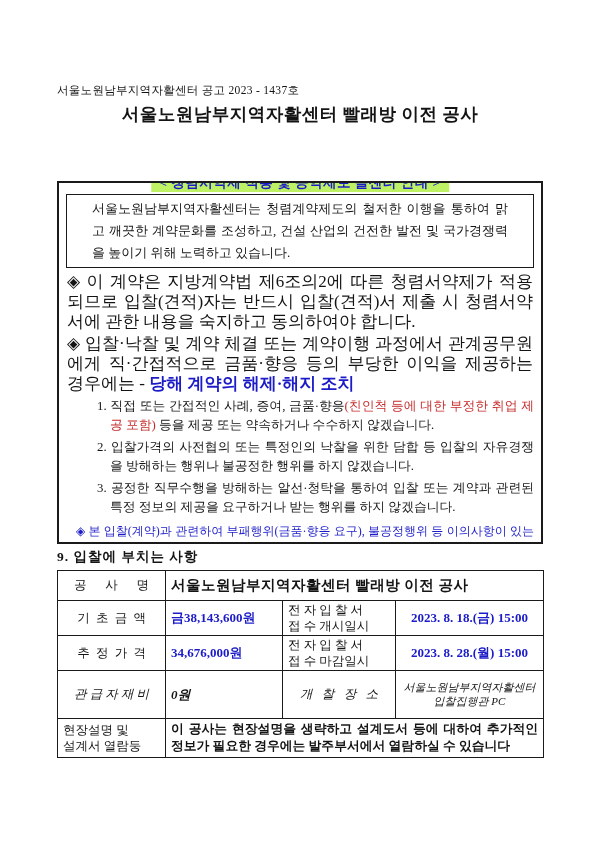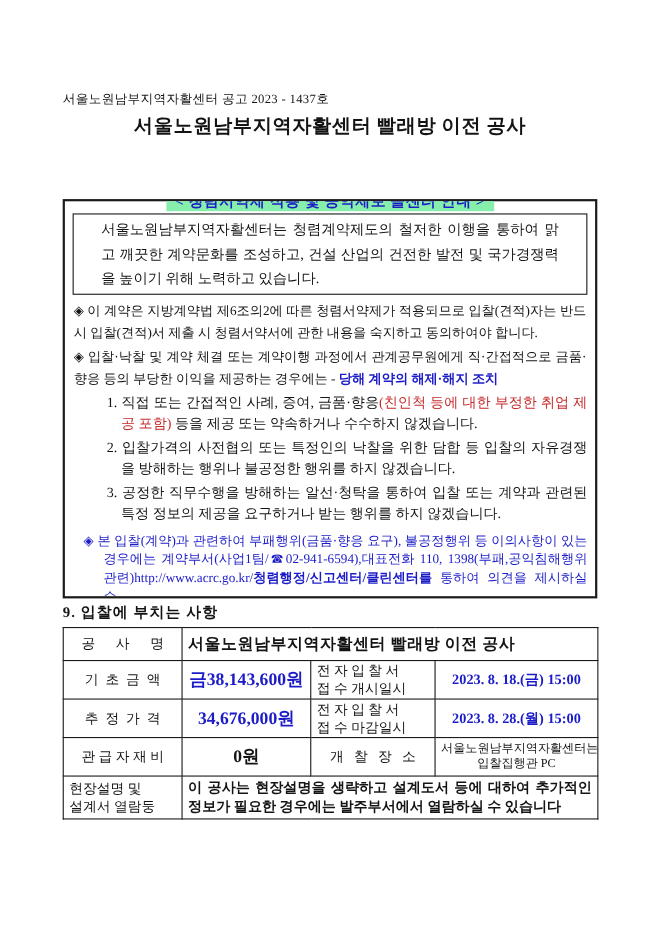--- a/index.html
+++ b/index.html
@@ -19,29 +19,29 @@
   }
   .doc-title span { display:block; }
 
   .integrity-box {
     position:absolute; top:181px; left:57px; width:486px; height:363px;
     border:2px solid #1a1a1a; box-sizing:border-box;
     padding:11px 7px 0 7px; overflow:hidden;
   }
   .box-legend {
     position:absolute; top:-9px; left:50%; transform:translateX(-50%);
-    background:#86efac; padding:0 8px; white-space:nowrap;
+    background:#bef264; padding:0 8px; white-space:nowrap;
     color:#1b1bc8; font-weight:bold; font-size:13.5px; letter-spacing:0.5px;
   }
   .intro-box {
     border:1.5px solid #1a1a1a; padding:3px 25px; margin:0 0 4px 0;
     font-size:13px; line-height:22px; text-align:justify; word-break:break-all;
   }
   .bullet {
-    margin:2px 1px; font-size:12px; line-height:20px;
+    margin:2px 1px; font-size:17px; line-height:20px;
     text-align:justify; word-break:break-all;
   }
   .blue-strong { color:#1b1bc8; font-weight:bold; }
   .red-text { color:#c42a2a; }
   .item {
     margin:3px 0; font-size:12.8px; line-height:19px;
     padding-left:44px; text-indent:-13px; text-align:justify; word-break:break-all;
   }
   .blue-para {
     margin:6px 0 0 0; color:#1b1bc8; font-size:12px; line-height:17px;
@@ -55,21 +55,21 @@
   }
   .bid-table {
     position:absolute; top:570px; left:57px; width:486px;
     border-collapse:collapse; table-layout:fixed;
   }
   .bid-table td {
     border:1.7px solid #1a1a1a; padding:0 5px; overflow:hidden;margin-top:42px;
   }
   .c-label { font-size:12.5px; text-align:center; white-space:pre; }
   .c-proj  { font-weight:bold; font-size:14.5px; letter-spacing:0.5px; padding-left:10px; }
-  .c-money { font-weight:bold; font-size:16px; text-align:center; padding-right:9px; white-space:nowrap; }
+  .c-money { font-weight:bold; font-size:13px; text-align:left; padding-right:9px; white-space:nowrap; }
   .c-date  { font-weight:bold; font-size:13px; text-align:center; white-space:nowrap; }
   .blue-cell { color:#1b1bc8; }
   .red-cell  { color:#d01616; }
   .two-line { line-height:14px; padding-top:1px; padding-bottom:1px; }
   .two-line span { display:block; white-space:pre; }
   .c-place { font-size:11px; text-align:center; line-height:13.5px; }
   .c-place span { display:block; white-space:nowrap; }
   .c-note { font-weight:bold; font-size:12.8px; line-height:17px; padding:1px 4px; text-align:justify; word-break:break-all; }
   .c-rowlabel2 { font-size:12.5px; text-align:left; line-height:16px;border-radius:15px; }
   .c-rowlabel2 span { display:block; white-space:pre; }
@@ -129,26 +129,26 @@
     </tr>
     <tr style="height:35px;">
       <td class="c-label">추  정  가  격</td>
       <td class="c-money blue-cell">34,676,000원</td>
       <td class="c-rowlabel2 two-line">
         <span>전 자 입 찰 서</span>
         <span>접 수 마감일시</span>
       </td>
       <td class="c-date blue-cell">2023. 8. 28.(월) 15:00</td>
     </tr>
-    <tr style="height:35px;">
+    <tr style="height:48px;font-style:italic;">
       <td class="c-label">관 급 자 재 비</td>
       <td class="c-money">0원</td>
       <td class="c-label">개   찰   장   소</td>
       <td class="c-place">
-        <span>서울노원남부지역자활센터는</span>
+        <span>서울노원남부지역자활센터</span>
         <span>입찰집행관 PC</span>
       </td>
     </tr>
     <tr style="height:39px;">
       <td class="c-rowlabel2">
         <span>현장설명 및</span>
         <span>설계서 열람둥</span>
       </td>
       <td class="c-note" colspan="3">이 공사는 현장설명을 생략하고 설계도서 등에 대하여 추가적인 정보가 필요한 경우에는 발주부서에서 열람하실 수 있습니다</td>
     </tr>

